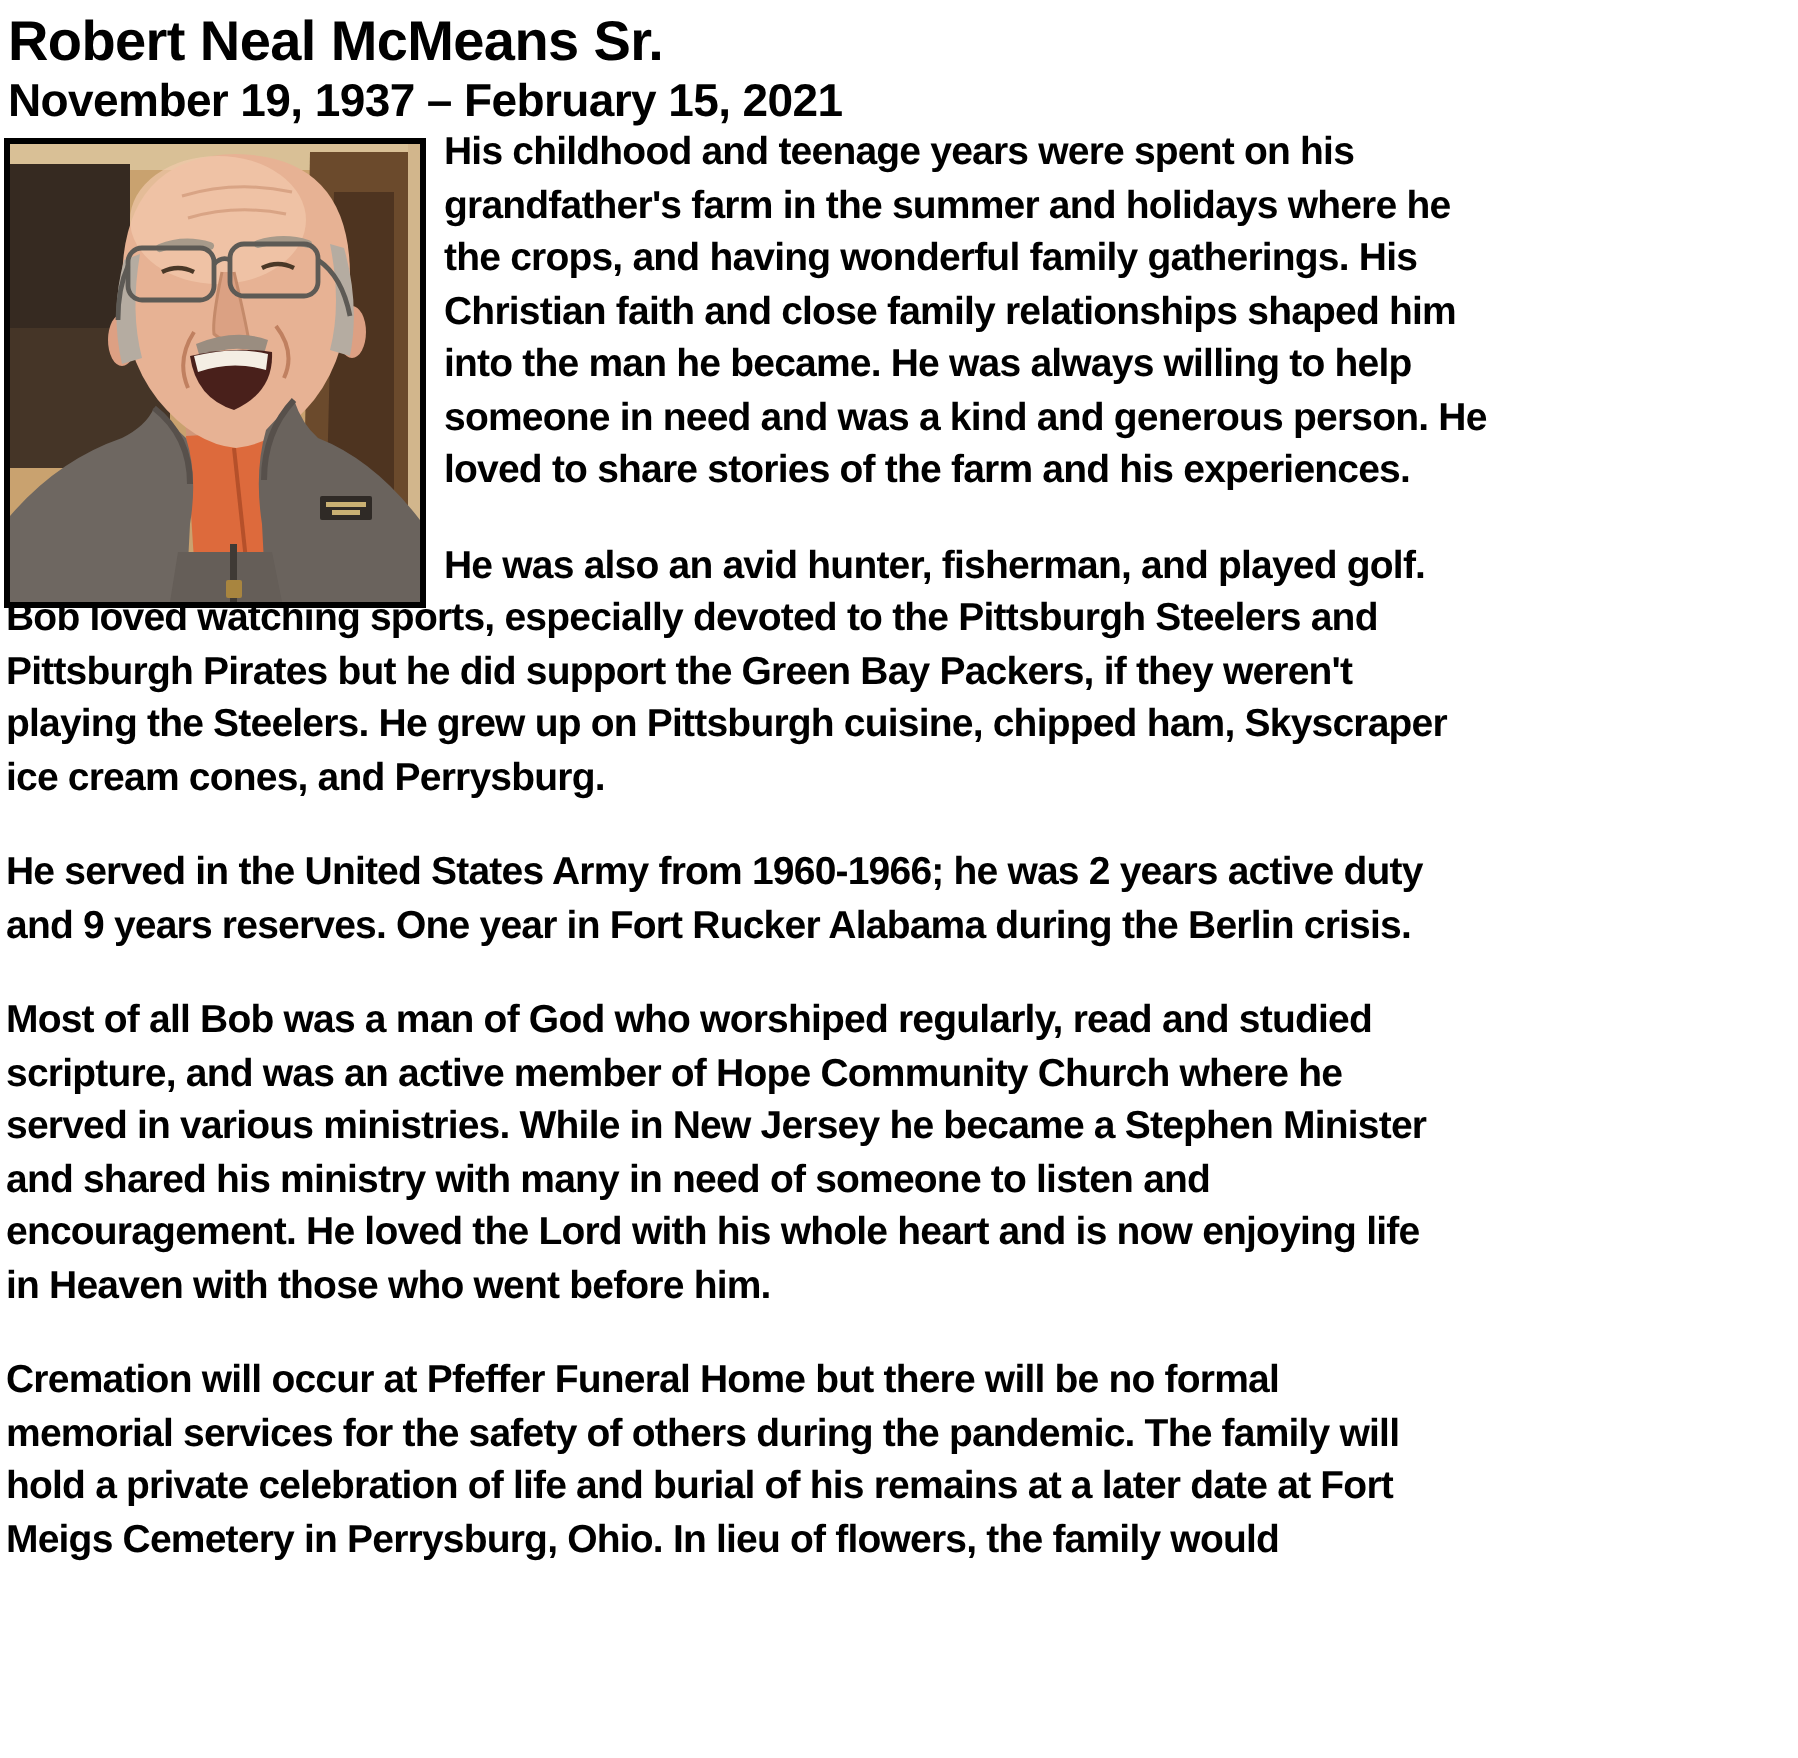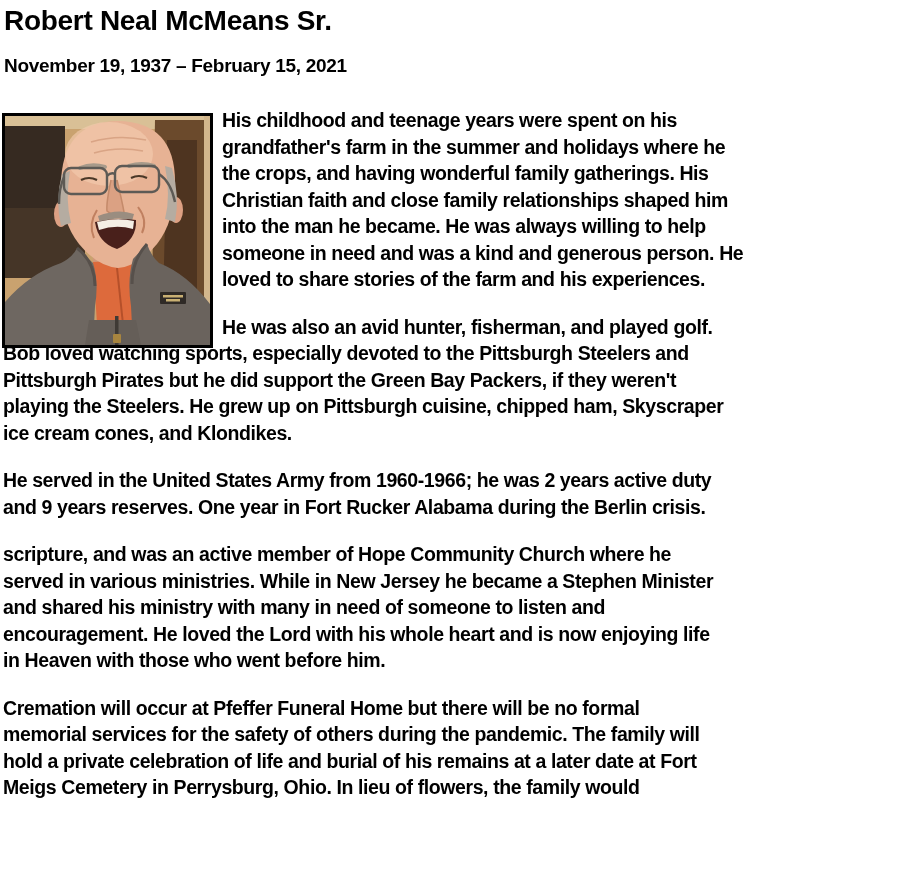--- a/index.html
+++ b/index.html
@@ -15,26 +15,26 @@
   }
   .header { padding: 4px 0 0 4px; }
   .title {
     margin: 0;
     font-size: 28px;
     line-height: 34px;
     font-weight: bold;
     letter-spacing: -0.3px;
   }
   .dates {
-    margin-top: 15px;
-    font-size: 19px;
+    margin-top: 0;
+    font-size: 23px;
     line-height: 25px;
     letter-spacing: -0.3px;
   }
-  .content { position: relative; margin-top: 29px; }
+  .content { position: relative; }
   .photo-frame {
     position: absolute;
     left: 2px;
     top: 6px;
     width: 205px;
     height: 229px;
     border: 3px solid #000000;
     box-sizing: content-box;
     background: #c9a26f;
   }
@@ -117,27 +117,28 @@
           <div class="line indent">Christian faith and close family relationships shaped him</div>
           <div class="line indent">into the man he became. He was always willing to help</div>
           <div class="line indent">someone in need and was a kind and generous person. He</div>
           <div class="line indent">loved to share stories of the farm and his experiences.</div>
         </div>
         <div class="para">
           <div class="line indent">He was also an avid hunter, fisherman, and played golf.</div>
           <div class="line">Bob loved watching sports, especially devoted to the Pittsburgh Steelers and</div>
           <div class="line">Pittsburgh Pirates but he did support the Green Bay Packers, if they weren't</div>
           <div class="line">playing the Steelers. He grew up on Pittsburgh cuisine, chipped ham, Skyscraper</div>
-          <div class="line">ice cream cones, and Klondikes.</div>
+          <div class="line">ice cream cones, and Perrysburg.</div>
         </div>
         <div class="para">
           <div class="line">He served in the United States Army from 1960-1966; he was 2 years active duty</div>
           <div class="line">and 9 years reserves. One year in Fort Rucker Alabama during the Berlin crisis.</div>
         </div>
         <div class="para">
+          <div class="line">Most of all Bob was a man of God who worshiped regularly, read and studied</div>
           <div class="line">scripture, and was an active member of Hope Community Church where he</div>
           <div class="line">served in various ministries. While in New Jersey he became a Stephen Minister</div>
           <div class="line">and shared his ministry with many in need of someone to listen and</div>
           <div class="line">encouragement. He loved the Lord with his whole heart and is now enjoying life</div>
           <div class="line">in Heaven with those who went before him.</div>
         </div>
         <div class="para">
           <div class="line">Cremation will occur at Pfeffer Funeral Home but there will be no formal</div>
           <div class="line">memorial services for the safety of others during the pandemic. The family will</div>
           <div class="line">hold a private celebration of life and burial of his remains at a later date at Fort</div>

